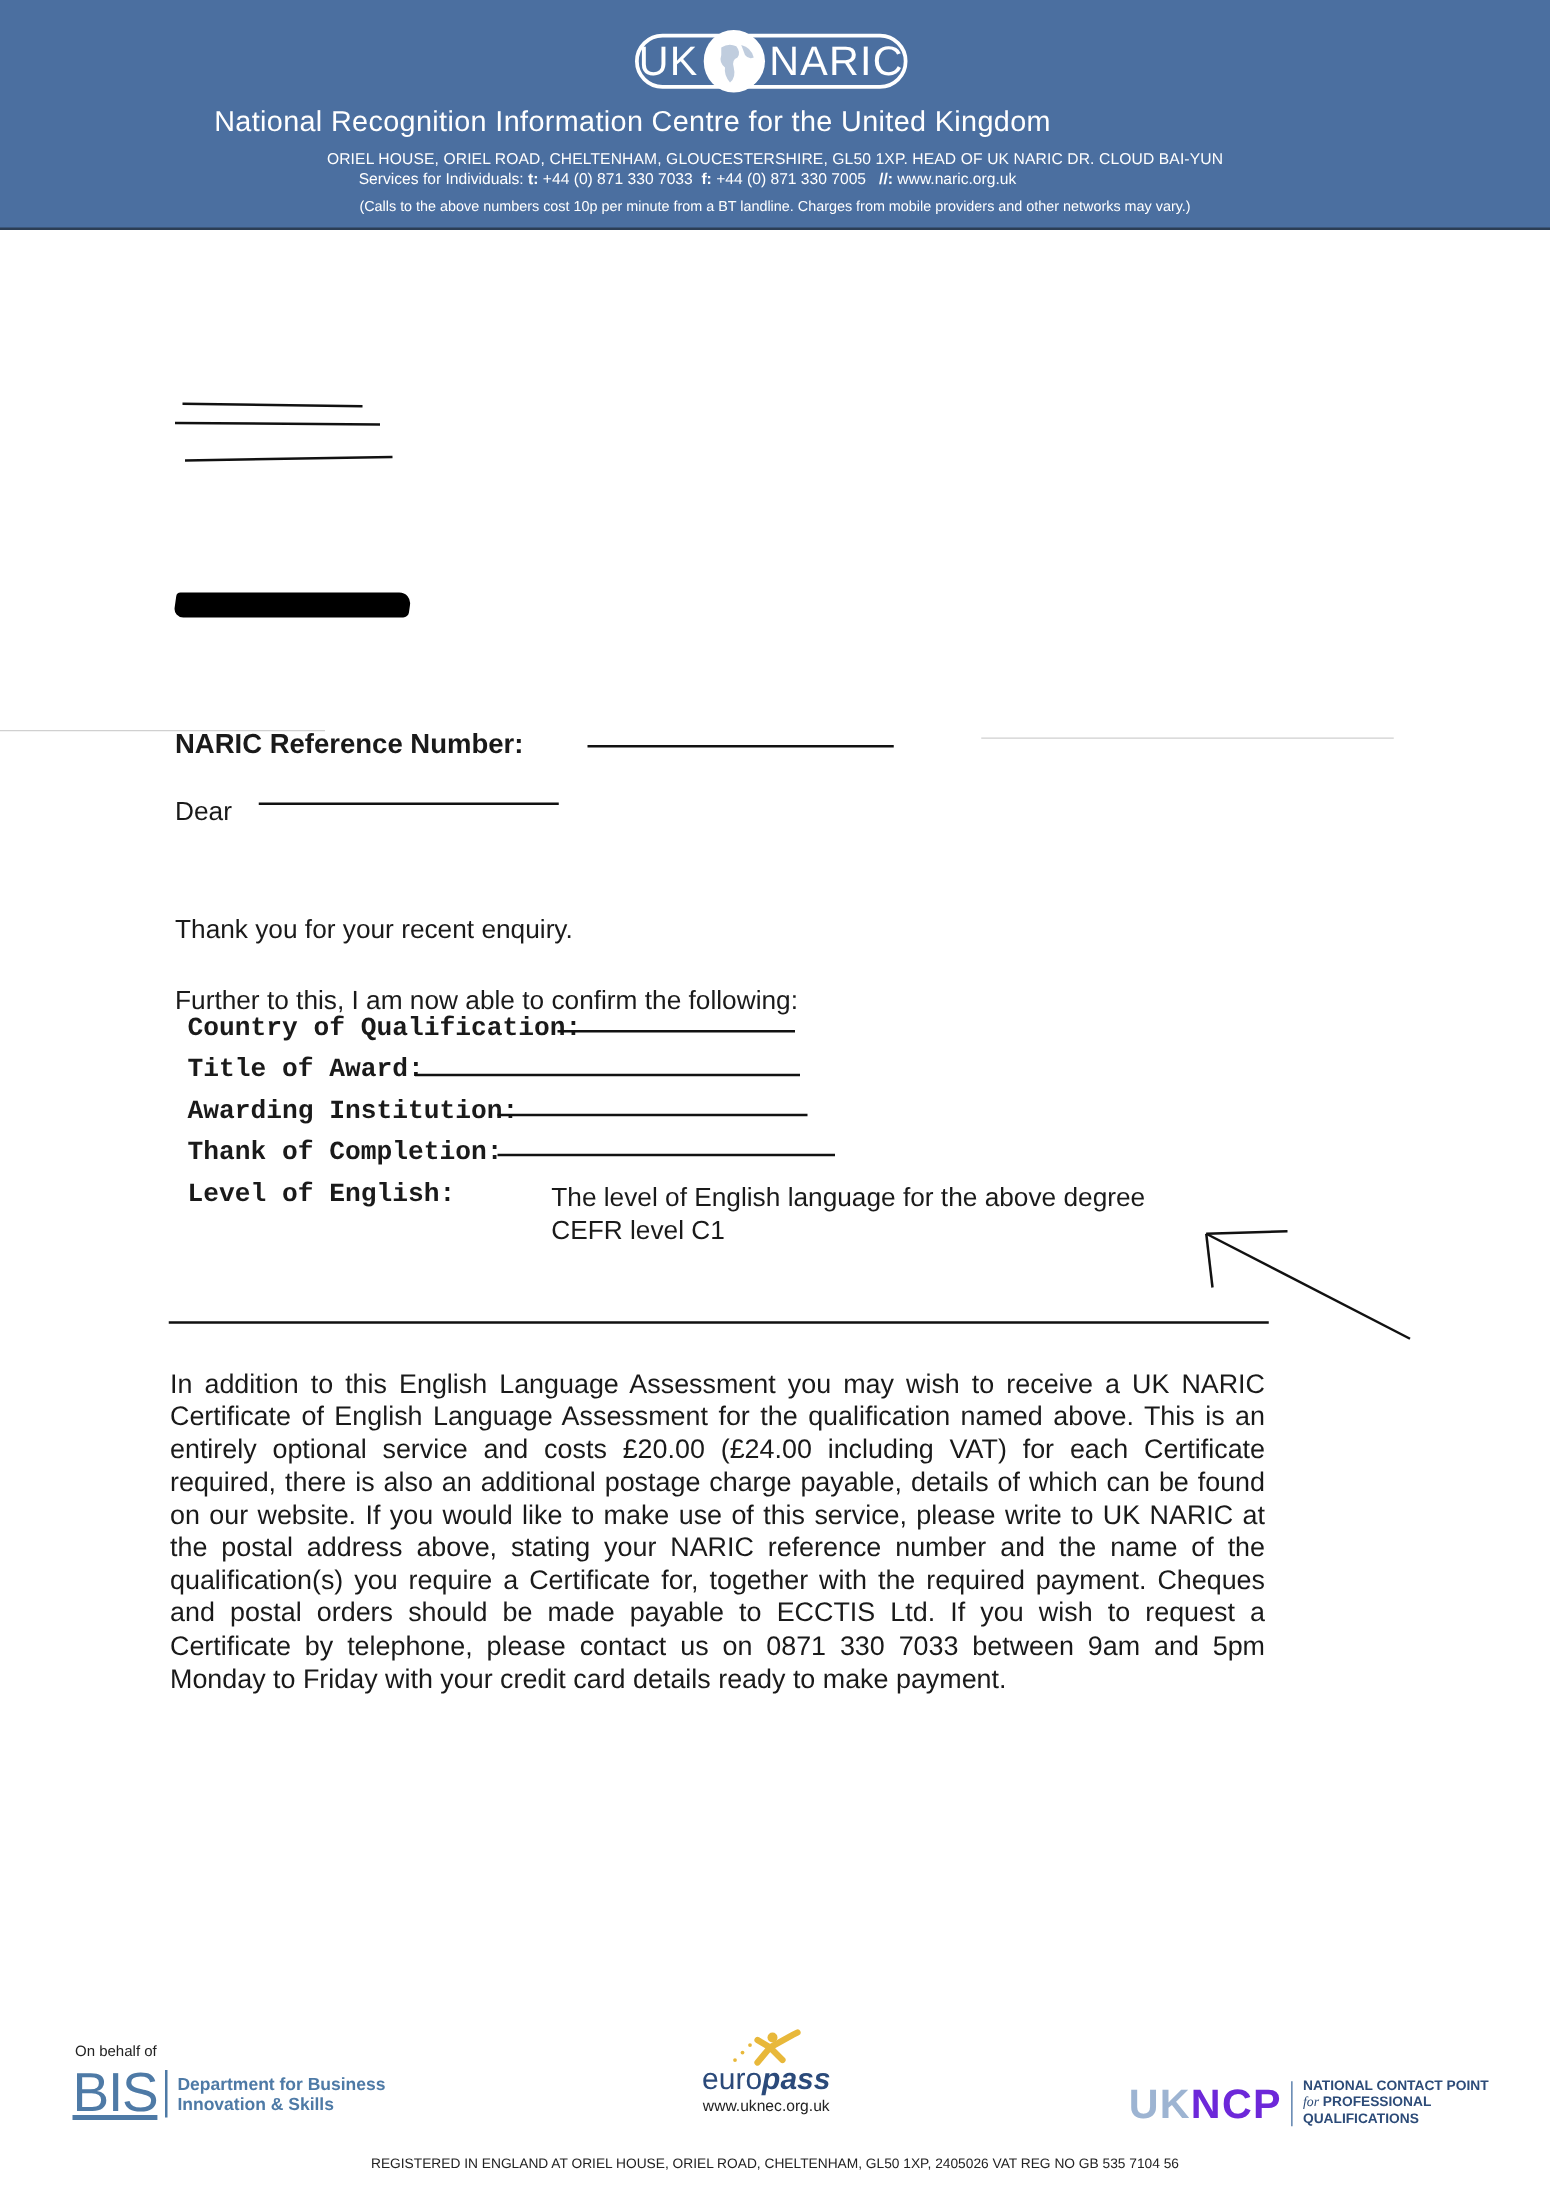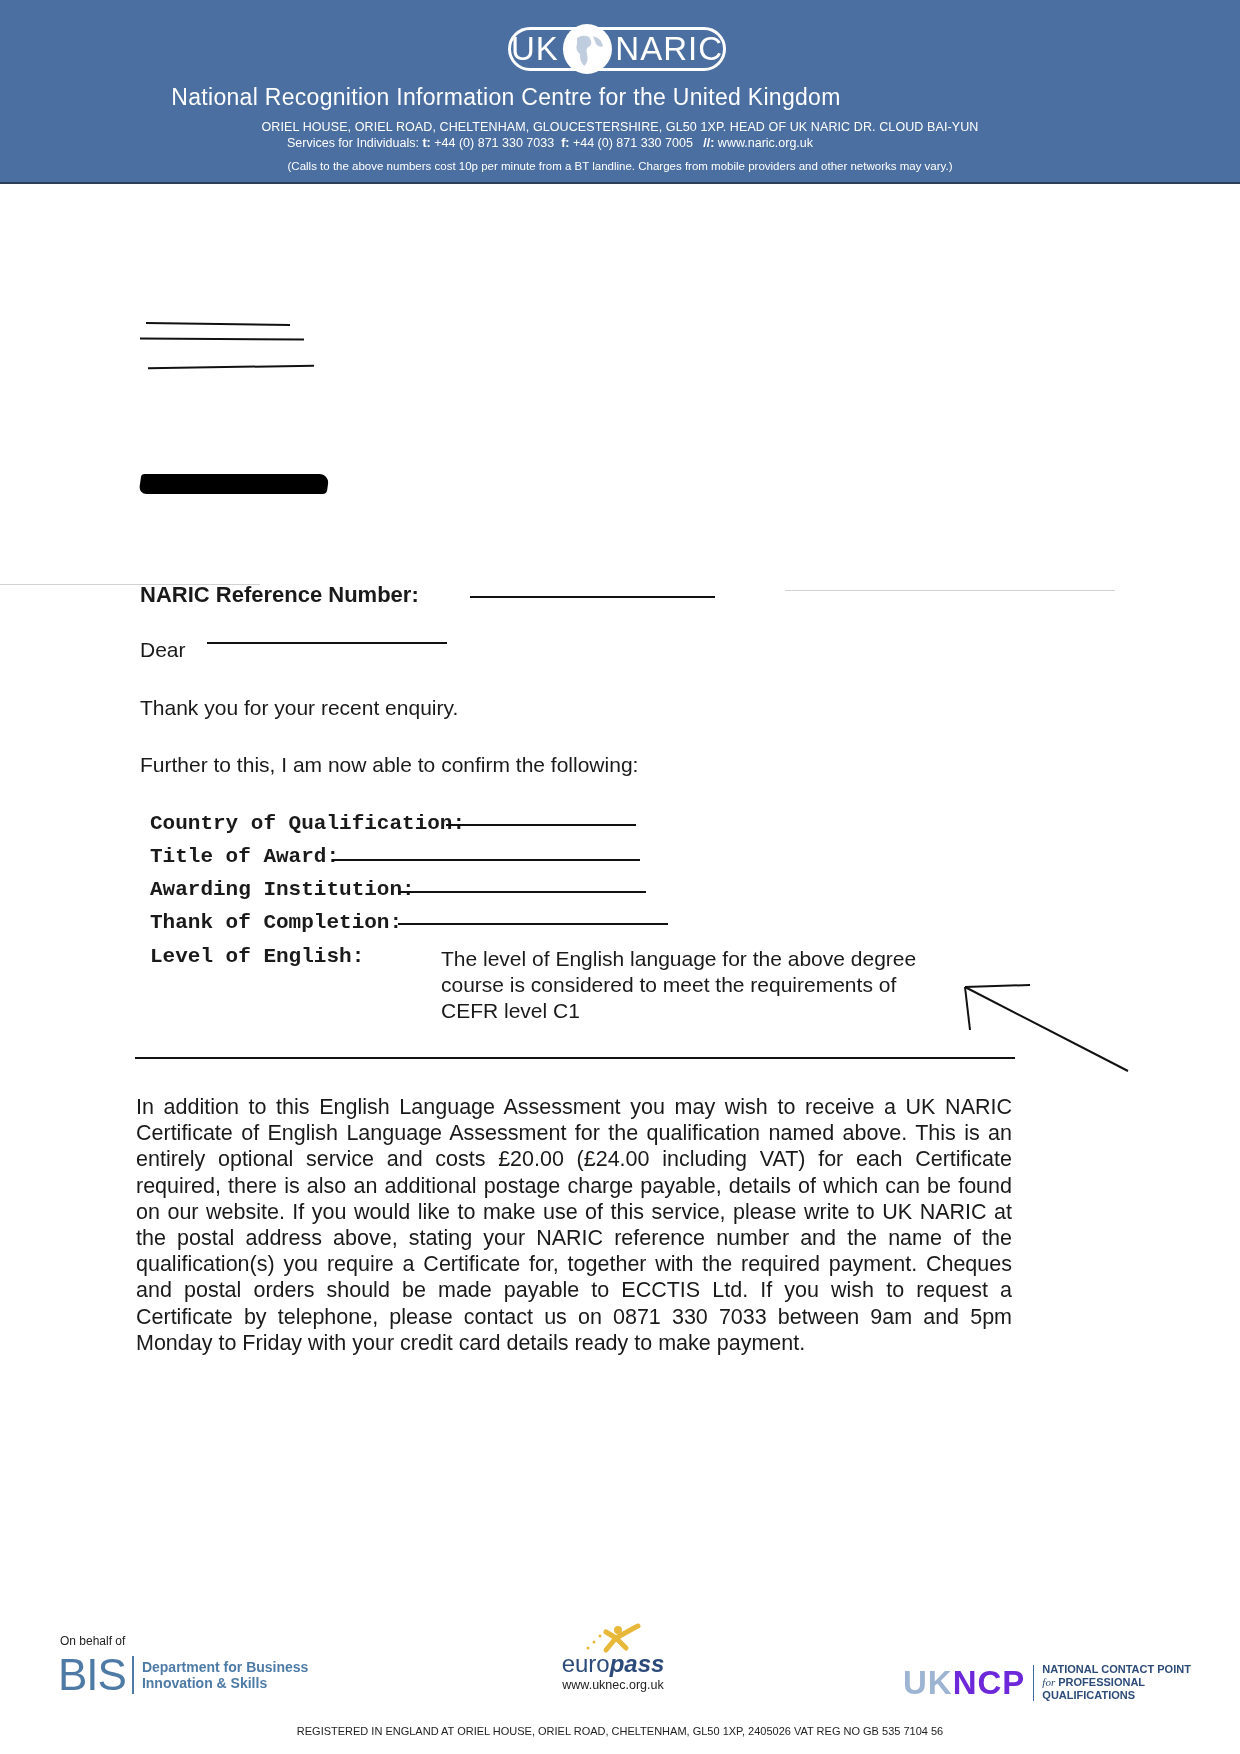--- a/index.html
+++ b/index.html
@@ -57,21 +57,21 @@
     }
     .ref-label {
       position: absolute; left: 140px; top: 582px; font-size: 22px; font-weight: bold;
     }
     .ref-line { position: absolute; left: 470px; top: 596px; width: 245px; height: 2px; background: #111; }
     .dear {
       position: absolute; left: 140px; top: 638px; font-size: 21px;
     }
     .dear-line { position: absolute; left: 207px; top: 642px; width: 240px; height: 2px; background: #111; }
     .para {
-      position: absolute; left: 140px; font-size: 21px;
+      position: absolute; left: 140px; font-size: 21px; margin-top: 36px;
     }
     .field-label {
       position: absolute; left: 150px; font-size: 21px; font-weight: bold; font-family: Liberation Mono, monospace;
     }
     .field-line { position: absolute; height: 2px; background: #111; }
     .english-value {
       position: absolute; left: 441px; top: 946px; width: 560px;
       font-size: 21px; line-height: 26px;
     }
     .divider {
@@ -83,21 +83,21 @@
       position: absolute; left: 136px; top: 1094px; width: 876px;
       font-size: 21.5px; line-height: 26.2px; text-align: justify;
     }
     .footer-behalf {
       position: absolute; left: 60px; top: 1634px; font-size: 12px; color: #222;
     }
     .bis {
       position: absolute; left: 58px; top: 1653px; display: flex; align-items: center;
     }
     .bis .bis-mark {
-      font-size: 44px; color: #4e7aa6; letter-spacing: -1px; line-height: 44px;
+      font-size: 44px; color: #4e7aa6; letter-spacing: -1px; line-height: 44px; text-decoration: underline;
     }
     .bis .bis-sep { width: 2px; height: 38px; background: #4e7aa6; margin: 0 8px 0 6px; }
     .bis .bis-text { font-size: 14px; font-weight: bold; color: #4e7aa6; line-height: 16px; }
     .europass {
       position: absolute; left: 548px; top: 1620px; width: 130px; text-align: center;
     }
     .europass .ep-mark { font-size: 24px; color: #2b4a7a; margin-top: 30px; }
     .europass .ep-mark b { font-style: italic; }
     .europass .ep-url { font-size: 12.5px; color: #222; }
     .europass .ep-figure { position: absolute; left: 28px; top: 0; }
@@ -168,21 +168,20 @@
 
 <div class="field-label" style="top:878px;">Awarding Institution:</div>
 <div class="field-line" style="left:398px;top:891px;width:248px;"></div>
 
 <div class="field-label" style="top:911px;">Thank of Completion:</div>
 <div class="field-line" style="left:398px;top:923px;width:270px;"></div>
 
 <div class="field-label" style="top:945px;">Level of English:</div>
 <div class="english-value">
   <div>The level of English language for the above degree</div>
-  <div>course is considered to meet the requirements of</div>
   <div>CEFR level C1</div>
 </div>
 
 <svg class="arrow" width="180" height="100">
   <line x1="15" y1="12" x2="80" y2="10" stroke="#111" stroke-width="2"></line>
   <line x1="15" y1="12" x2="20" y2="55" stroke="#111" stroke-width="2"></line>
   <line x1="15" y1="12" x2="178" y2="96" stroke="#111" stroke-width="2"></line>
 </svg>
 
 <div class="divider"></div>

